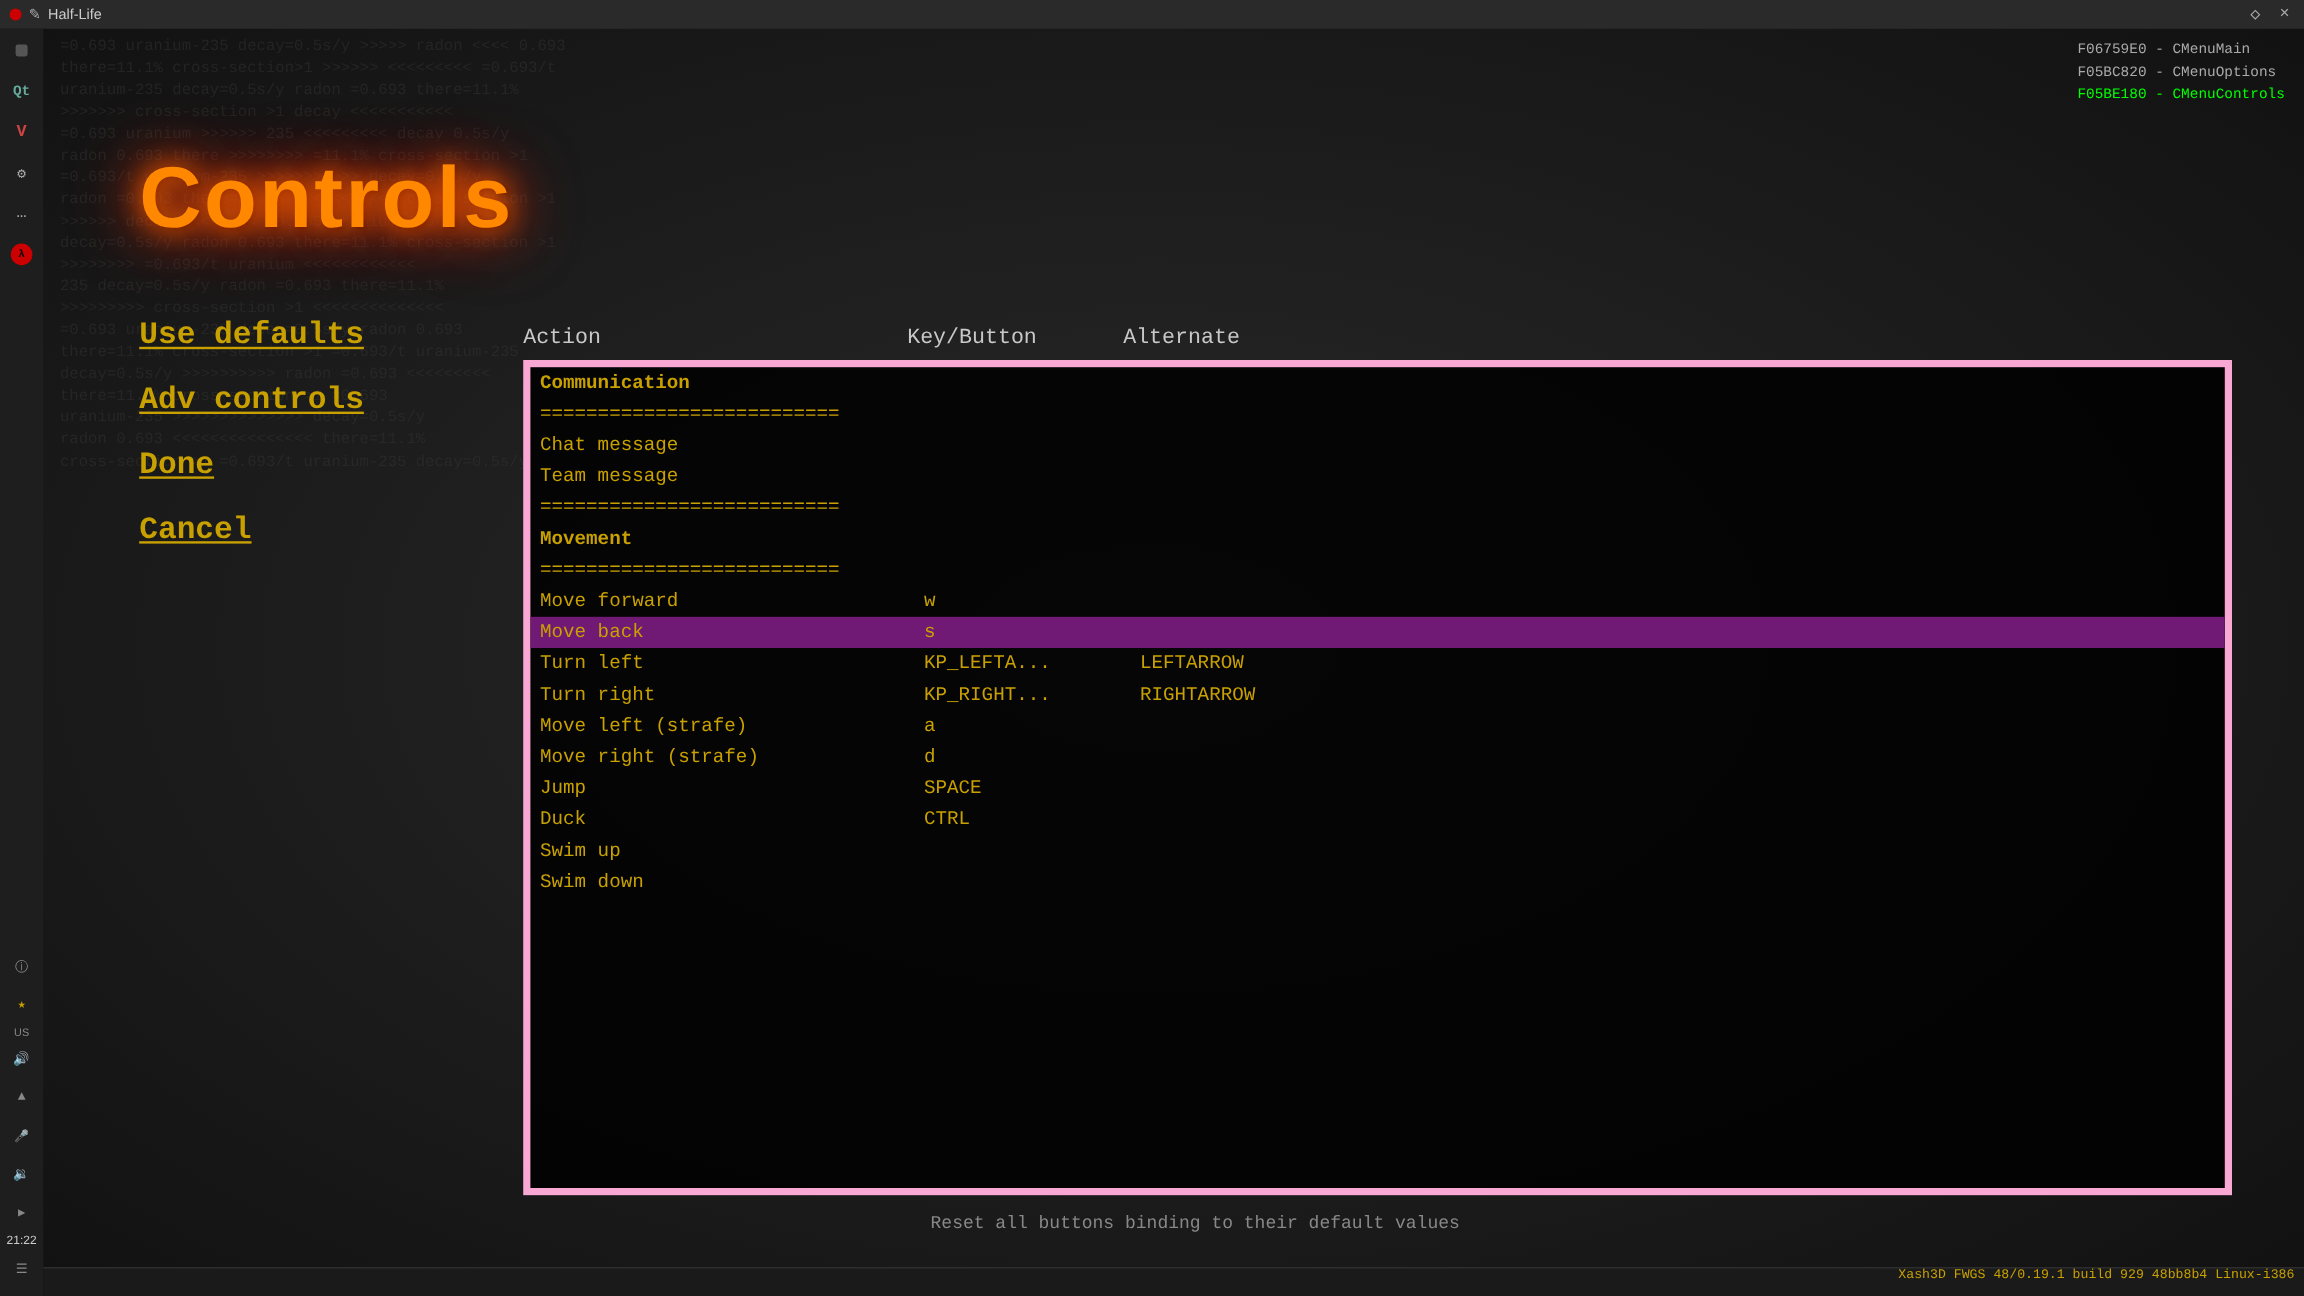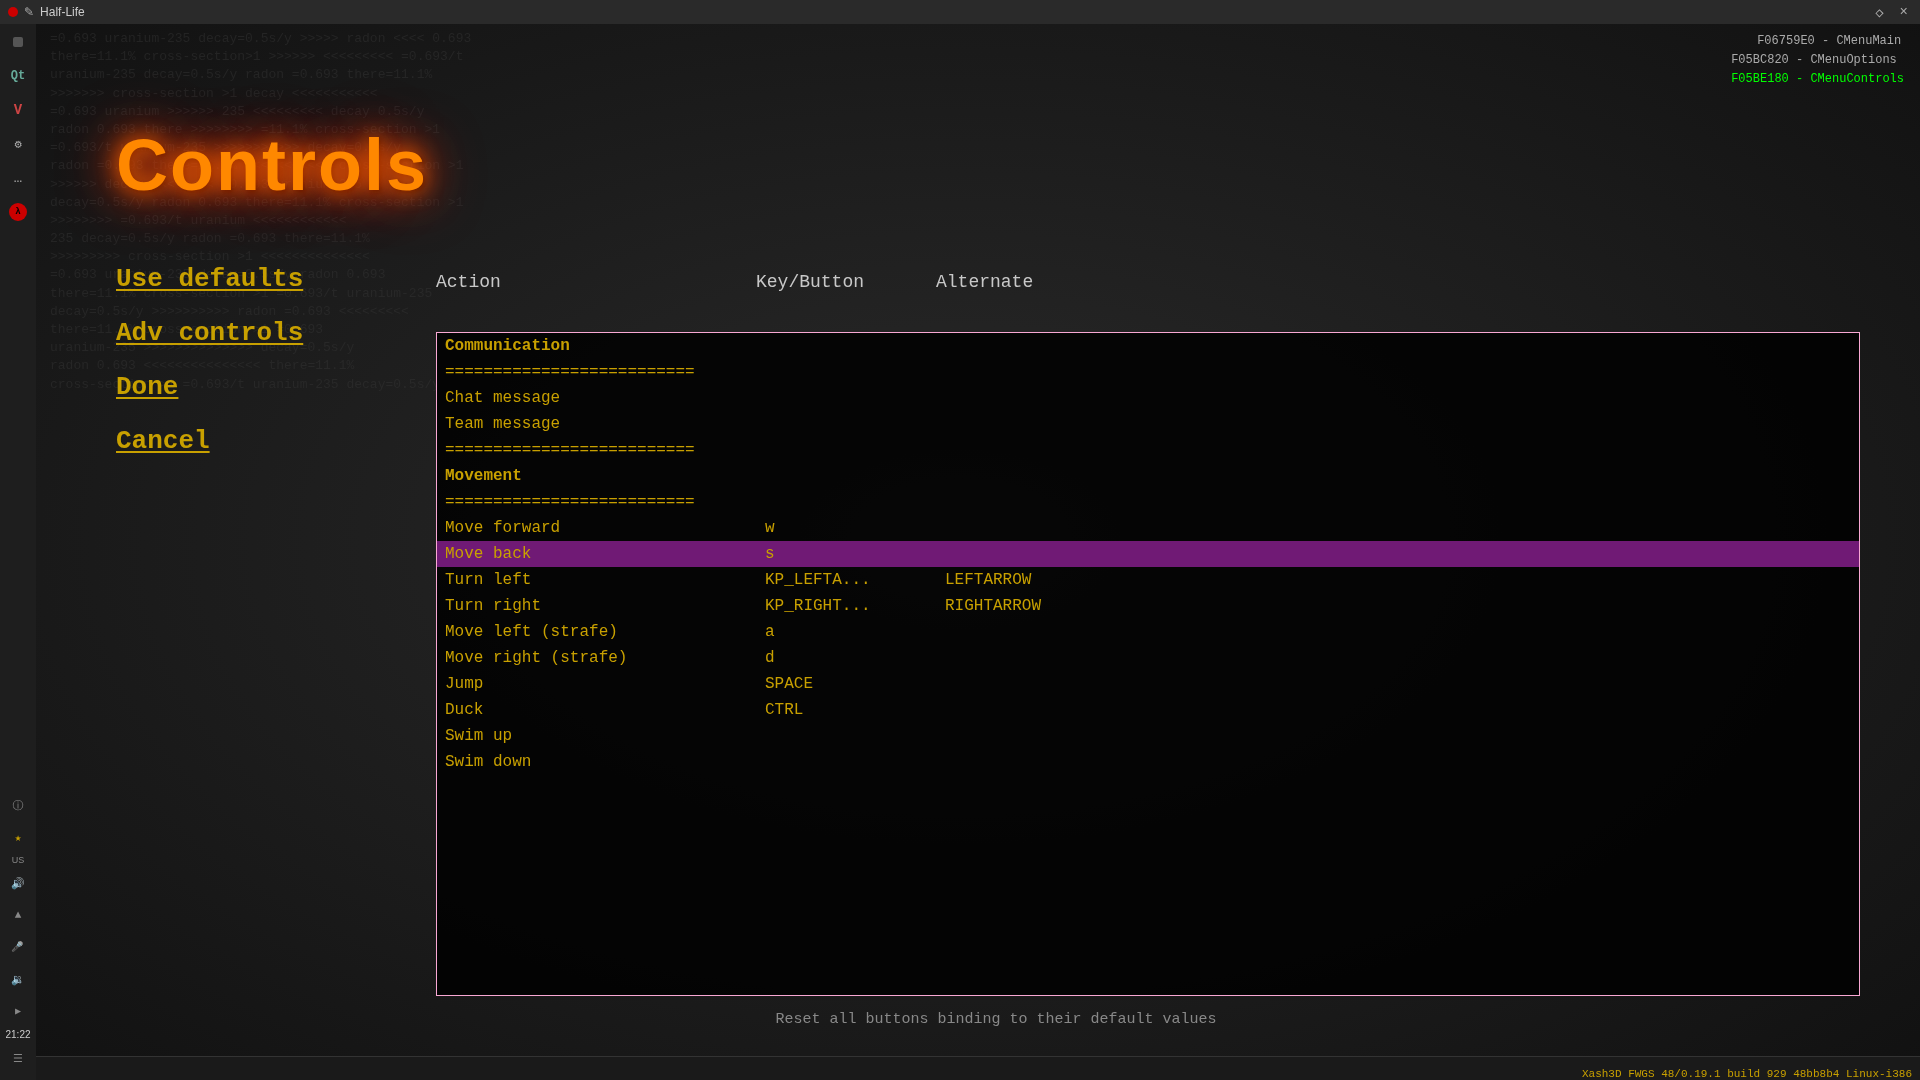--- a/index.html
+++ b/index.html
@@ -109,21 +109,21 @@
     
     .bottom-bar {
       position: absolute;
       bottom: 0;
       left: 36px;
       right: 0;
       height: 24px;
       background: #1a1a1a;
       border-top: 1px solid #333;
       display: flex;
-      align-items: flex-end;
+      align-items: flex-start;
       justify-content: space-between;
       padding: 0 8px;
       z-index: 100;
     }
 
     .bottom-bar-left {
       display: flex;
       align-items: center;
       gap: 12px;
       color: #888;
@@ -227,24 +227,23 @@
     }
 
     
     .controls-table-container {
       position: absolute;
       top: 276px;
       left: 400px;
       right: 60px;
       bottom: 60px;
       background: rgba(0,0,0,0.85);
-      border: 1px solid #f9a8d4;
+      border: 6px solid #f9a8d4;
       overflow: hidden;
       z-index: 50;
-      margin-top: 32px;
     }
 
     .controls-table-inner {
       overflow-y: auto;
       height: 100%;
       padding-right: 0;
     }
 
     .controls-table-inner::-webkit-scrollbar {
       width: 16px;
@@ -392,21 +391,21 @@
       <span style="color:#888;font-size:10px;">▶</span>
     </div>
     <div style="color:#ccc;font-size:10px;font-family:sans-serif;">21:22</div>
     <div class="sidebar-icon">
       <span style="color:#888;font-size:11px;">☰</span>
     </div>
   </div>
 </div>
 
 <div class="debug-info">
-  <div style="color:#aaaaaa;font-size:12px;margin-left:26px;">F06759E0 - CMenuMain</div>
+  <div style="color:#aaaaaa;font-size:12px;">F06759E0 - CMenuMain</div>
   <div style="color:#aaaaaa;font-size:12px;">F05BC820 - CMenuOptions</div>
   <div style="color:#00ff00;font-size:12px;">F05BE180 - CMenuControls</div>
 </div>
 
 <div class="content">
 
   <div class="controls-title">Controls</div>
 
   <div class="left-menu">
     <div class="left-menu-item">Use defaults</div>

